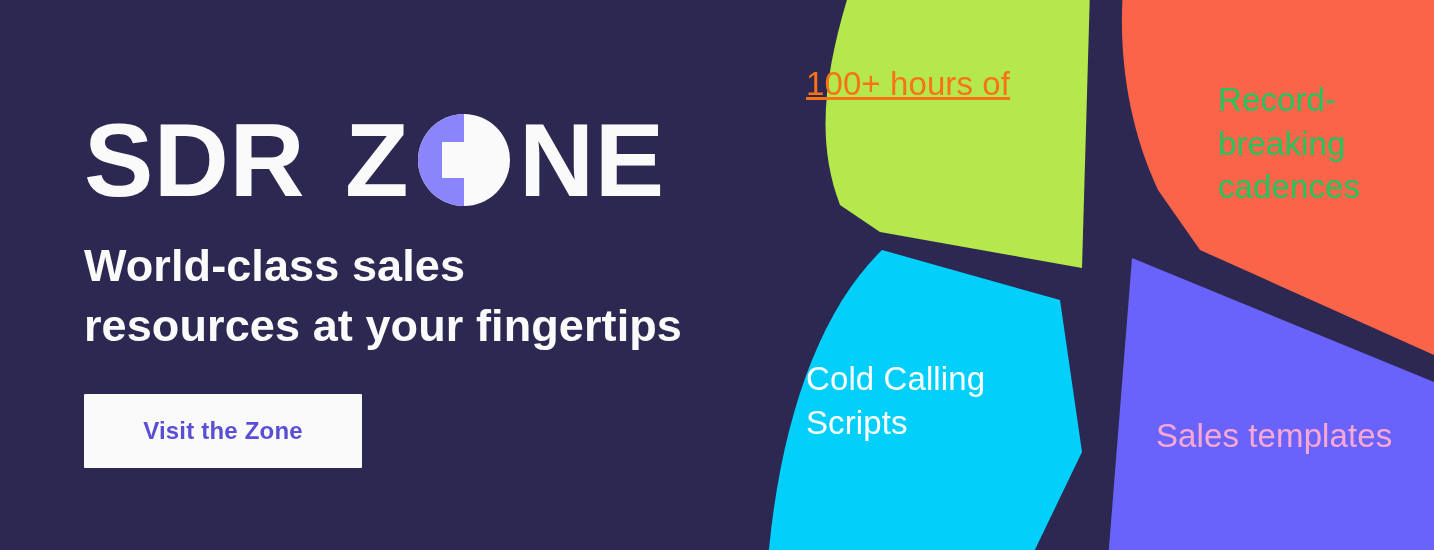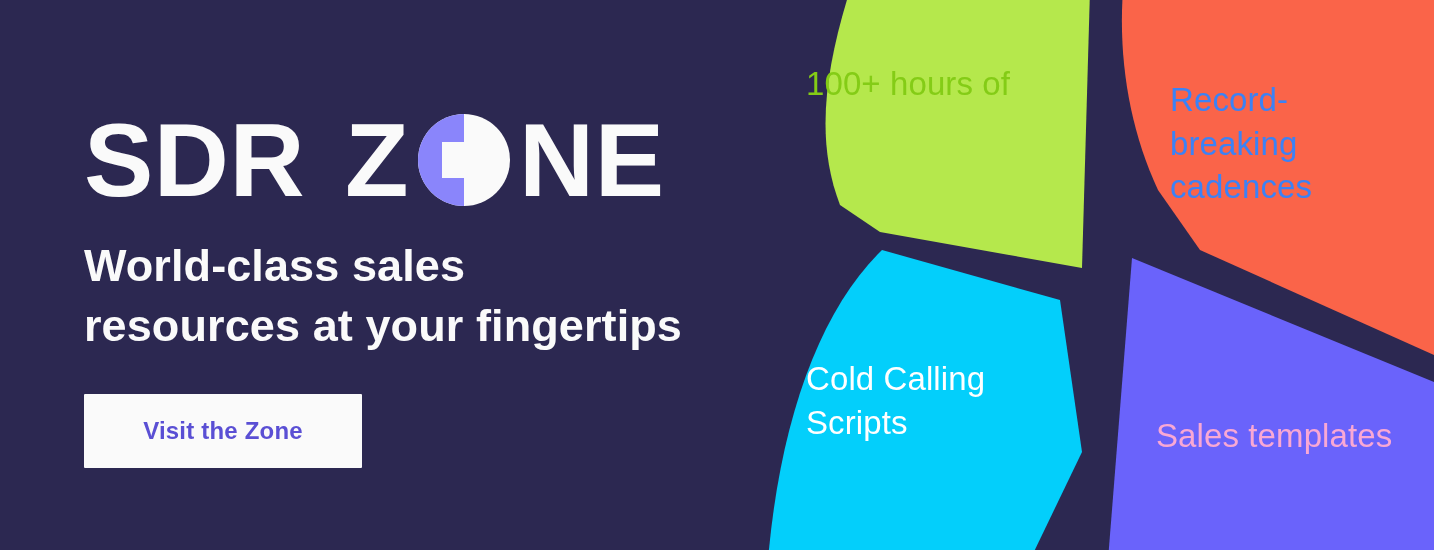--- a/index.html
+++ b/index.html
@@ -118,22 +118,22 @@
     position: absolute;
     z-index: 2;
     font-size: 33px;
     line-height: 1.32;
     font-weight: 400;
     letter-spacing: 0.1px;
     pointer-events: none;
   }
   .tile-label .ln { display: block; white-space: nowrap; }
 
-  .label-green  { left: 806px; top: 62px;  color: #84cc16; }
-  .label-coral  { left: 1170px; top: 78px; color: #3b82f6; }
+  .label-green  { left: 806px; top: 62px;  color: #f97316; text-decoration: underline; }
+  .label-coral  { left: 1218px; top: 78px; color: #22c55e; }
   .label-cyan   { left: 806px; top: 357px; color: #ffffff; }
   .label-purple { left: 1156px; top: 414px; color: #f9a8d4; }
 </style>
 </head>
 <body>
 
 <div id="banner">
 
   <div class="left-panel">
 

